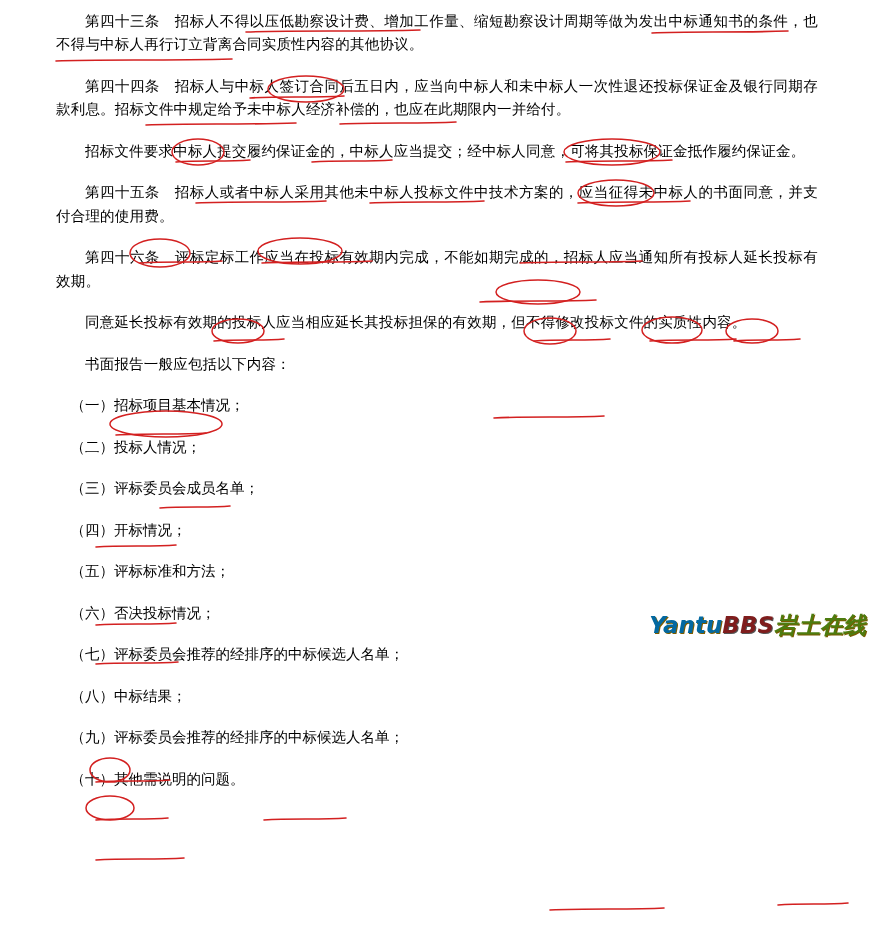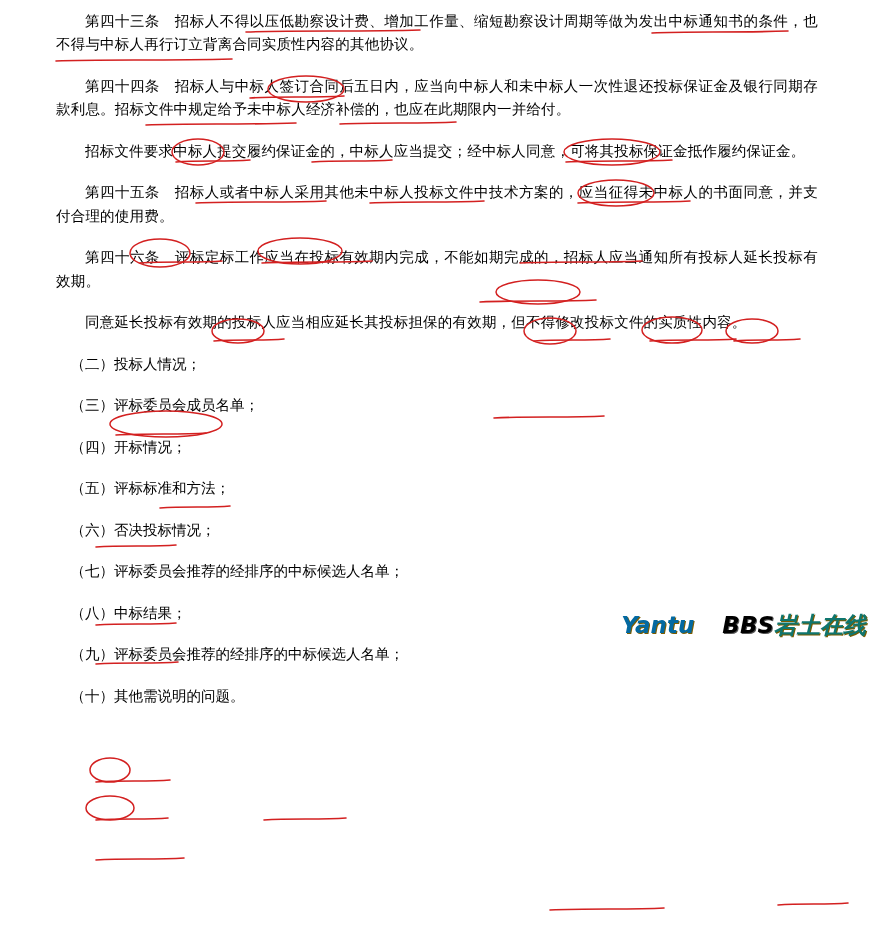--- a/index.html
+++ b/index.html
@@ -57,37 +57,39 @@
     position: absolute;
     right: 8px;
     bottom: 16px;
     font-size: 23px;
     font-weight: bold;
     font-style: italic;
     letter-spacing: 0px;
     white-space: nowrap;
   }
   .wm .wm-a { color: #0369a1; text-shadow: 1px 1px 0 #7a5c00; }
-  .wm .wm-b { color: #000000; text-shadow: 1px 1px 0 #555; padding-left: 28px; }
-  .wm .wm-c { color: #0f766e; text-shadow: 1px 1px 0 #7a5c00; }
+  .wm .wm-b { color: #7f1d1d; text-shadow: 1px 1px 0 #555; }
+  .wm .wm-c { color: #4d7c0f; text-shadow: 1px 1px 0 #7a5c00; }
 </style>
 </head>
 <body>
 
 <div class="page">
 
   <div class="doc">
 
     <p class="para indent">第四十三条　招标人不得以压低勘察设计费、增加工作量、缩短勘察设计周期等做为发出中标通知书的条件，也不得与中标人再行订立背离合同实质性内容的其他协议。</p>
     <p class="para indent">第四十四条　招标人与中标人签订合同后五日内，应当向中标人和未中标人一次性退还投标保证金及银行同期存款利息。招标文件中规定给予未中标人经济补偿的，也应在此期限内一并给付。</p>
     <p class="para indent">招标文件要求中标人提交履约保证金的，中标人应当提交；经中标人同意，可将其投标保证金抵作履约保证金。</p>
     <p class="para indent">第四十五条　招标人或者中标人采用其他未中标人投标文件中技术方案的，应当征得未中标人的书面同意，并支付合理的使用费。</p>
     <p class="para indent">第四十六条　评标定标工作应当在投标有效期内完成，不能如期完成的，招标人应当通知所有投标人延长投标有效期。</p>
     <p class="para indent">同意延长投标有效期的投标人应当相应延长其投标担保的有效期，但不得修改投标文件的实质性内容。</p>
+    <p class="para indent">书面报告一般应包括以下内容：</p>
 
+    <p class="list">（一）招标项目基本情况；</p>
     <p class="list">（二）投标人情况；</p>
     <p class="list">（三）评标委员会成员名单；</p>
     <p class="list">（四）开标情况；</p>
     <p class="list">（五）评标标准和方法；</p>
     <p class="list">（六）否决投标情况；</p>
     <p class="list">（七）评标委员会推荐的经排序的中标候选人名单；</p>
     <p class="list">（八）中标结果；</p>
     <p class="list">（九）评标委员会推荐的经排序的中标候选人名单；</p>
     <p class="list">（十）其他需说明的问题。</p>
 

